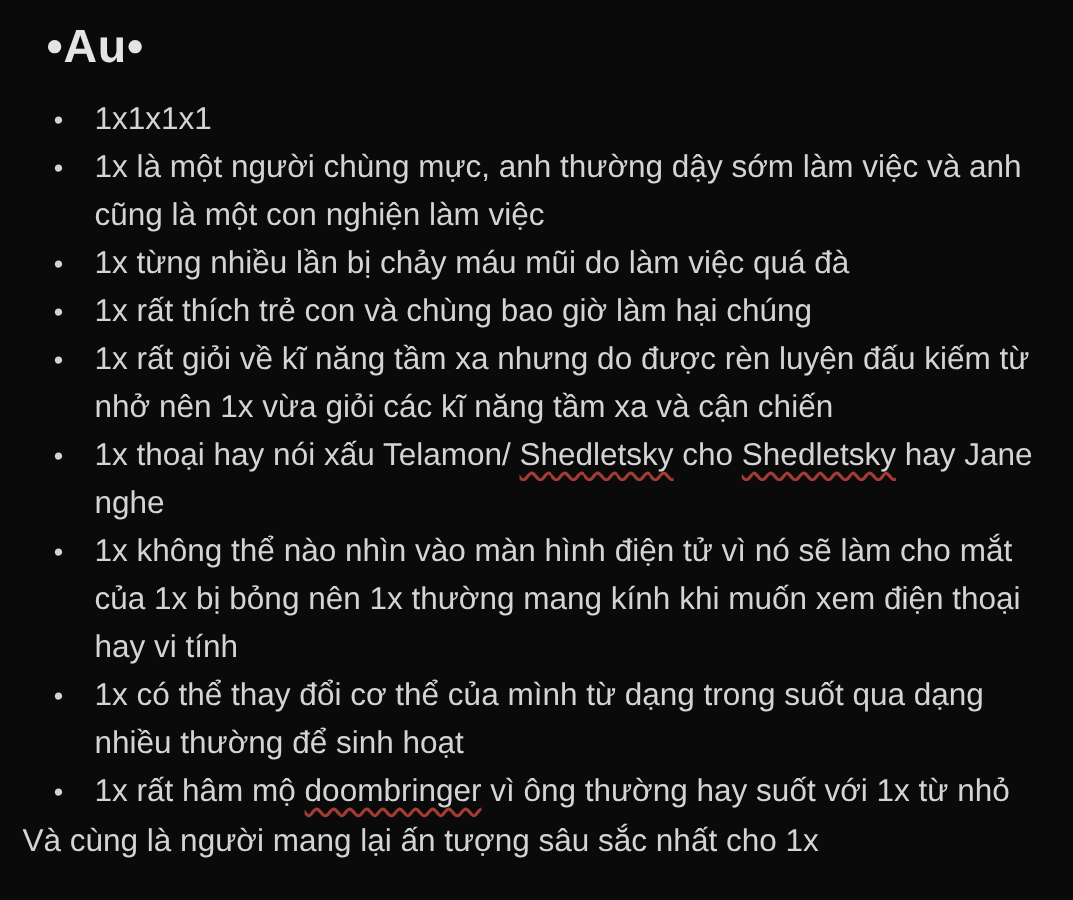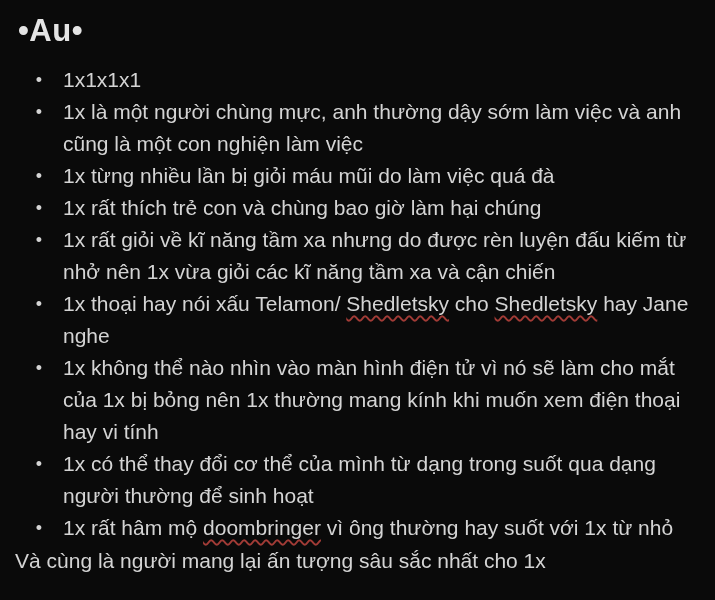--- a/index.html
+++ b/index.html
@@ -16,21 +16,21 @@
     background: var(--bg);
     font-family: "Liberation Sans", "DejaVu Sans", sans-serif;
     overflow: hidden;
   }
   .page {
     width: 715px;
     height: 600px;
     padding: 12px 18px 0 15px;
   }
   .doc-title {
-    margin: 0 0 14px 0;
+    margin: 0 0 14px 13px;
     padding-left: 3px;
     font-size: 31px;
     line-height: 38px;
     font-weight: 700;
     color: var(--title);
     letter-spacing: 0.5px;
   }
   .doc-list {
     margin: 0;
     padding: 0;
@@ -80,21 +80,21 @@
         <span class="marker">•</span>
         <span class="item-text"><span>1x1x1x1</span></span>
       </li>
       <li>
         <span class="marker">•</span>
         <span class="item-text"><span>1x là một người chùng mực, anh thường dậy sớm làm việc và anh
 cũng là một con nghiện làm việc</span></span>
       </li>
       <li>
         <span class="marker">•</span>
-        <span class="item-text"><span>1x từng nhiều lần bị giỏi máu mũi do làm việc quá đà</span></span>
+        <span class="item-text"><span>1x từng nhiều lần bị chảy máu mũi do làm việc quá đà</span></span>
       </li>
       <li>
         <span class="marker">•</span>
         <span class="item-text"><span>1x rất thích trẻ con và chùng bao giờ làm hại chúng</span></span>
       </li>
       <li>
         <span class="marker">•</span>
         <span class="item-text"><span>1x rất giỏi về kĩ năng tầm xa nhưng do được rèn luyện đấu kiếm từ
 nhở nên 1x vừa giỏi các kĩ năng tầm xa và cận chiến</span></span>
       </li>
@@ -105,21 +105,21 @@
       </li>
       <li>
         <span class="marker">•</span>
         <span class="item-text"><span>1x không thể nào nhìn vào màn hình điện tử vì nó sẽ làm cho mắt
 của 1x bị bỏng nên 1x thường mang kính khi muốn xem điện thoại
 hay vi tính</span></span>
       </li>
       <li>
         <span class="marker">•</span>
         <span class="item-text"><span>1x có thể thay đổi cơ thể của mình từ dạng trong suốt qua dạng
-người thường để sinh hoạt</span></span>
+nhiều thường để sinh hoạt</span></span>
       </li>
       <li>
         <span class="marker">•</span>
         <span class="item-text"><span>1x rất hâm mộ </span><span class="misspelled">doombringer</span><span> vì ông thường hay suốt với 1x từ nhỏ</span></span>
       </li>
     </ul>
 
   <p class="closing-line">Và cùng là người mang lại ấn tượng sâu sắc nhất cho 1x</p>
 </div>
 

